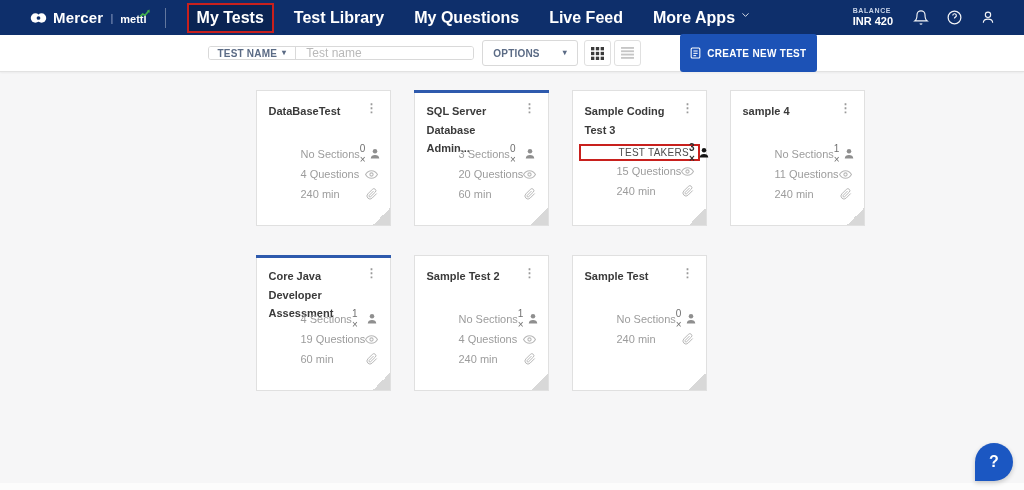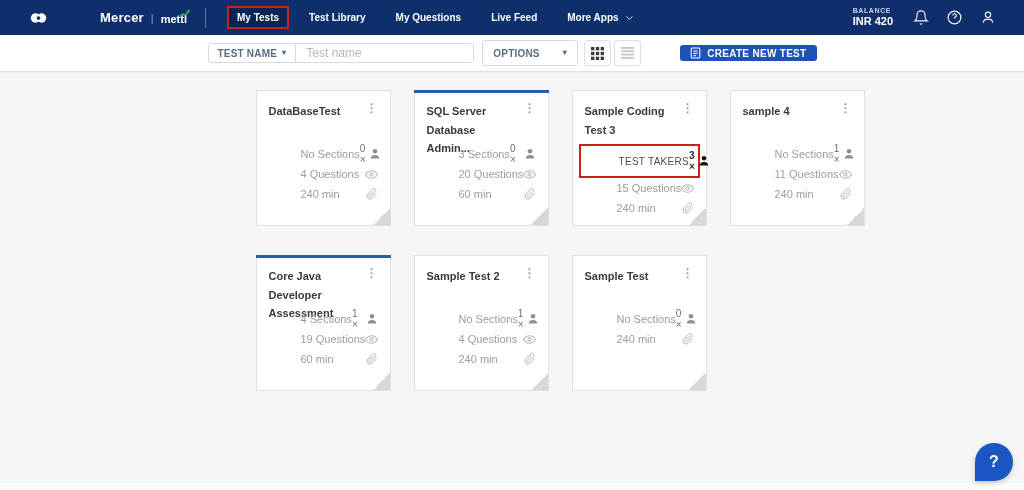--- a/index.html
+++ b/index.html
@@ -5,63 +5,63 @@
   :root { --navbar:#0e2f6b; --primary:#1c52b6; --annotation:#c8201d; --accent:#2e5aad; --brand-green:#41b14b; --bubble:#1b57c2; }
   * { box-sizing:border-box; }
   html,body { margin:0; padding:0; }
   body {
     width:1024px; height:490px; overflow:hidden; position:relative;
     background:#f6f6f7; font-family:"Liberation Sans", sans-serif;
   }
   
   .navbar { height:35px; background:var(--navbar); display:flex; align-items:center; padding:0 28px 0 30px; color:#fff; }
   .brand { display:flex; align-items:center; gap:6px; }
-  .brand-mercer { font-size:13px; font-weight:600; letter-spacing:.2px;margin-left:47px; }
+  .brand-mercer { font-size:15px; font-weight:600; letter-spacing:.2px; }
   .brand-sep { color:#8fa0c4; font-size:11px; margin:0 1px; }
   .mettl-wrap { position:relative; }
   .brand-mettl { font-size:11px; font-weight:700; }
   .mettl-arrow { position:absolute; top:-5px; right:-3px; }
   .nav-divider { width:1px; height:20px; background:rgba(255,255,255,.35); margin:0 16px 0 18px; }
   .nav { display:flex; align-items:center; }
-  .nav-item { display:flex; gap:6px; color:#fff; font-size:10px; font-weight:600; padding:5px 10px; margin:0 5px; cursor:pointer; white-space:nowrap; }
+  .nav-item { display:flex; gap:6px; color:#fff; font-size:16px; font-weight:600; padding:5px 10px; margin:0 5px; cursor:pointer; white-space:nowrap; }
   .nav-item.annotated { border:2px solid var(--annotation); background:rgba(0,0,0,.22); padding:4px 8px; }
   .nav-chevron { margin-top:1px; opacity:.9; }
   .nav-right { margin-left:auto; display:flex; align-items:center; gap:17px; }
   .balance { display:flex; flex-direction:column; line-height:1.15; margin-right:3px; }
   .bal-label { font-size:7px; font-weight:700; letter-spacing:.6px; color:#c9d4e8; }
   .bal-value { font-size:11px; font-weight:700; }
   .nav-icon { display:flex; align-items:center; cursor:pointer; opacity:.95; }
   
   .toolbar { height:37px; background:#fff; border-bottom:1px solid #e2e2e2; box-shadow:0 1px 2px rgba(0,0,0,.05); display:flex; align-items:center; }
   .toolbar-inner { width:609px; margin:0 auto; display:flex; align-items:center; position:relative; }
-  .search-group { display:flex; align-items:stretch; height:20px; border:1px solid #d9d9d9; border-radius:3px; background:#fff; overflow:hidden; }
+  .search-group { display:flex; align-items:stretch; height:14px; border:1px solid #d9d9d9; border-radius:3px; background:#fff; overflow:hidden; }
   .filter-btn { display:flex; align-items:center; gap:5px; padding:0 9px; background:#fff; border:none; border-right:1px solid #d9d9d9; font-size:10px; font-weight:700; color:#5b6b85; font-family:inherit; cursor:pointer; letter-spacing:.2px; }
   .caret { font-size:8px; line-height:1; }
   .search-group input { border:none; outline:none; width:177px; padding:0 10px; font-size:12px; color:#444; font-family:inherit; }
   .search-group input::placeholder { color:#b9b9b9; }
   .options-btn { margin-left:8px; height:26px; padding:0 10px; background:#fff; border:1px solid #d9d9d9; border-radius:3px; font-size:10px; font-weight:700; color:#5b6b85; display:flex; align-items:center; gap:23px; font-family:inherit; cursor:pointer; letter-spacing:.2px; }
   .view-btn { margin-left:6px; width:27px; height:26px; background:#fff; border:1px solid #e0e0e0; border-radius:3px; display:flex; align-items:center; justify-content:center; cursor:pointer; padding:0; }
   .view-btn + .view-btn { margin-left:3px; }
-  .create-btn { position:absolute; right:0; height:16px; padding:0 10px; background:var(--primary); color:#fff; border:none; border-radius:3px; font-size:10px; font-weight:700; display:flex; align-items:center; gap:6px; font-family:inherit; letter-spacing:.3px; cursor:pointer; }
+  .create-btn { position:absolute; right:0; height:38px; padding:0 10px; background:var(--primary); color:#fff; border:none; border-radius:3px; font-size:10px; font-weight:700; display:flex; align-items:center; gap:6px; font-family:inherit; letter-spacing:.3px; cursor:pointer; }
   
   .grid { width:609px; margin:18px auto 0; display:grid; grid-template-columns:repeat(4,135px); gap:29px 23px;padding-left:48px; }
   .card { position:relative; width:135px; height:136px; background:#fff; border:1px solid #e0e0e0; padding:11px 12px 0; }
   .card-accent { display:none; position:absolute; top:-1px; left:-1px; right:-1px; height:3px; background:var(--accent); }
   .card.accent .card-accent { display:block; }
   .card-head { display:flex; justify-content:space-between; align-items:flex-start; height:42px; }
   .card-title { font-size:11px; font-weight:700; color:#3a3a3a; line-height:1.7; }
   .kebab { color:#9a9a9a; font-size:12px; font-weight:700; line-height:1; cursor:pointer; flex-shrink:0; padding-left:4px; }
   .rows { }
   .row { display:flex; justify-content:space-between; align-items:center; height:20px; font-size:11px; color:#9c9c9c; }
   .row-left { white-space:nowrap;margin-left:32px; }
   .row-right { display:flex; align-items:center; }
   .eye-icon, .clip-icon { color:#b8b8b8; display:flex; }
   .person-icon { color:#8f8f8f; display:flex; margin-left:3px; }
   .takers-count { font-size:10px; color:#6f6f6f; }
-  .row.highlight { border:2px solid var(--annotation); margin:0 -6px; padding:0 4px 0 6px; height:34px; background:#fff; }
+  .row.highlight { border:2px solid var(--annotation); margin:0 -6px; padding:0 4px 0 6px; height:17px; background:#fff; }
   .row.highlight .row-left { color:#4c4c4c; font-size:10px; letter-spacing:.3px; }
   .row.highlight .takers-count { color:#2e2e2e; font-weight:700; }
   .row.highlight .person-icon { color:#151515; }
   .fold { position:absolute; bottom:0; right:0; width:17px; height:17px; background:linear-gradient(to bottom right, rgba(0,0,0,0) 50%, #d8d8d8 50%); }
   
   .footer-strip { position:absolute; left:0; bottom:0; width:100%; height:7px; background:#fcfcfc; }
   .help-bubble { position:absolute; right:11px; bottom:9px; width:38px; height:38px; background:var(--bubble); border-radius:50% 50% 50% 0; display:flex; align-items:center; justify-content:center; color:#fff; font-size:16px; font-weight:700; cursor:pointer; box-shadow:0 2px 5px rgba(0,0,0,.2); }
 </style>
 </head>
 <body>

